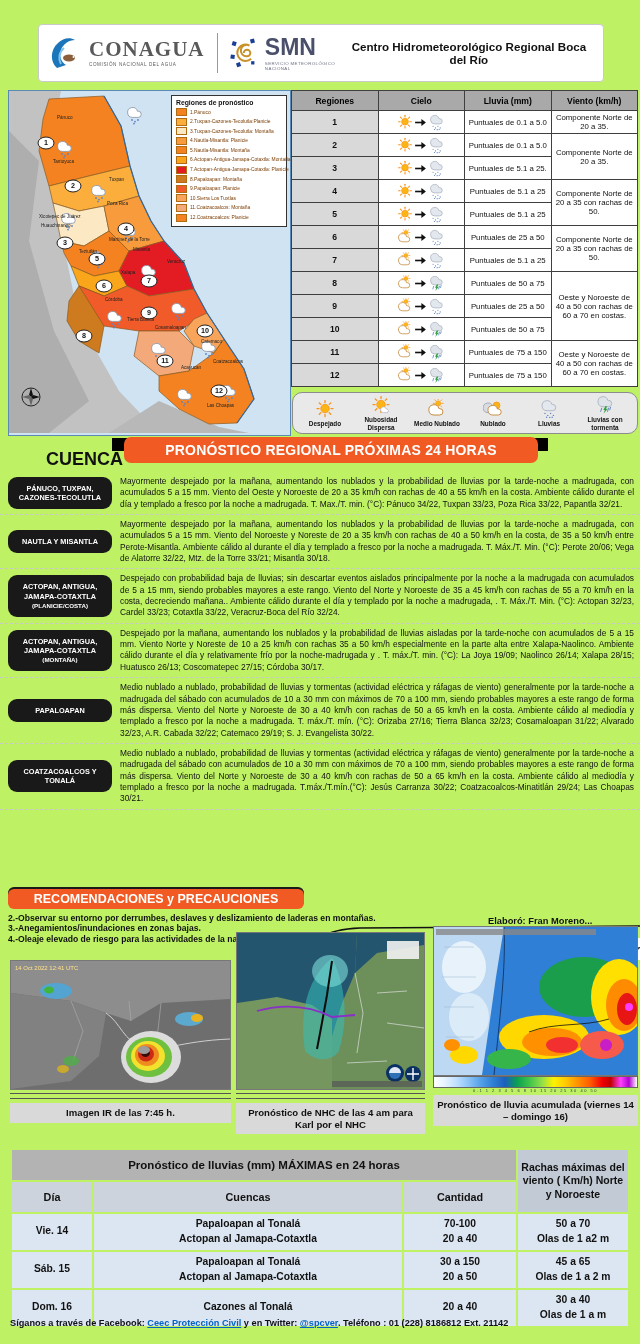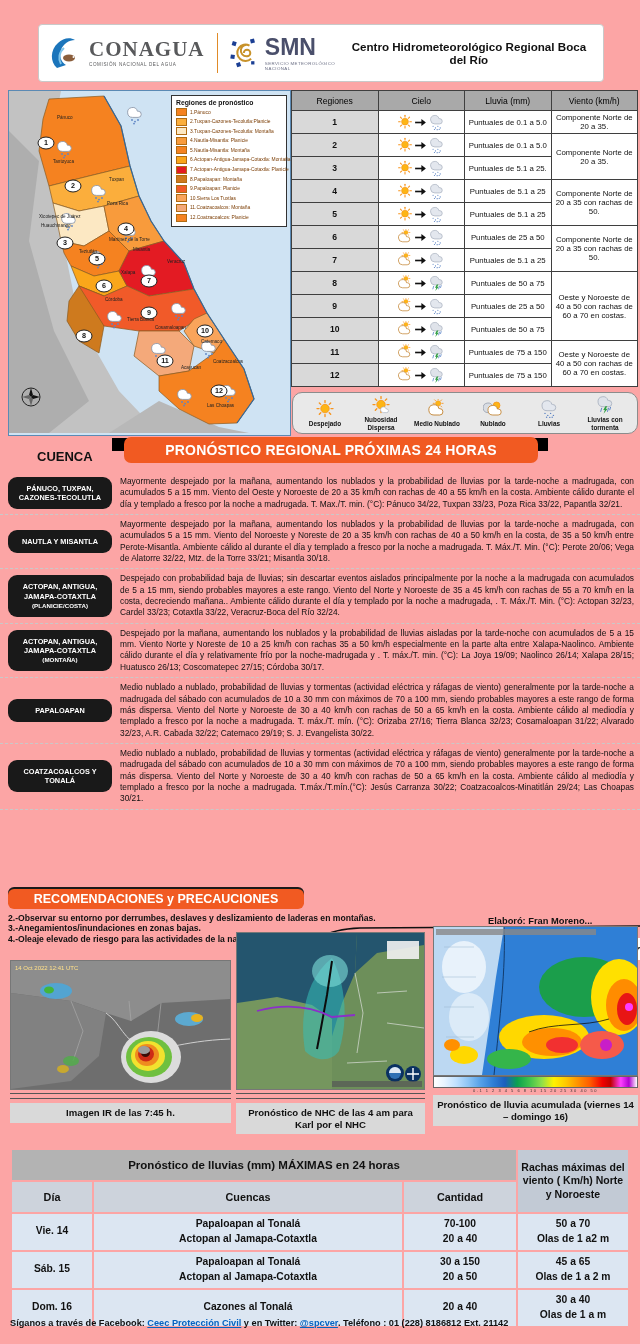--- a/index.html
+++ b/index.html
@@ -1,16 +1,16 @@
 <!DOCTYPE html>
 <html><head>
 <meta charset="utf-8">
 <style>
   html,body{margin:0;padding:0;background:#888;}
-  .page{position:relative;width:640px;height:1344px;background:#fca5a5;margin:0 auto;
+  .page{position:relative;width:640px;height:1344px;background:#bef264;margin:0 auto;
         font-family:"Liberation Sans",sans-serif;color:#111;overflow:hidden;}
   
   .hdr{position:absolute;left:38px;top:24px;width:566px;height:58px;border:1.5px solid #c9c9c9;
        border-radius:4px;display:flex;align-items:center;padding:0 10px;box-sizing:border-box;background:#fff;}
   .logo{display:flex;align-items:center;gap:6px;}
   .conagua-word{font-family:"Liberation Serif",serif;font-weight:bold;font-size:21px;color:#58595b;letter-spacing:1px;line-height:1;}
   .conagua-tag{font-size:4.6px;color:#58595b;letter-spacing:.6px;margin-top:2px;}
   .hdr-div{width:1px;height:40px;background:#e08b28;margin:0 12px;}
   .smn-word{font-weight:bold;font-size:23px;color:#4a4f6b;line-height:1;}
   .smn-tag{font-size:4.4px;color:#6b6f85;letter-spacing:.4px;margin-top:2px;}
@@ -20,38 +20,38 @@
   
   .top{position:absolute;left:0;top:88px;width:640px;height:352px;}
   .map-panel{position:absolute;left:8px;top:2px;width:281px;height:344px;border:1px solid #5b8ab4;background:#cfe3f3;}
   .map-legend{position:absolute;right:3px;top:4px;width:116px;background:#fff;border:1px solid #333;padding:3px 4px;box-sizing:border-box;}
   .map-legend .lt{font-weight:bold;font-size:6.8px;margin-bottom:2px;}
   .leg-row{display:flex;align-items:center;gap:3px;margin:1.6px 0;}
   .leg-sw{width:9px;height:6px;flex:0 0 9px;border:.5px solid #b06c14;}
   .leg-lb{font-size:4.9px;color:#7a3b00;white-space:nowrap;}
   
   .ftable{position:absolute;left:291px;top:2px;width:347px;border-collapse:collapse;table-layout:fixed;}
-  .ftable th{background:#a9a9a9;color:#000;font-size:8.6px;font-weight:normal;border:1.6px solid #3f3f3f;height:19px;padding:0;}
+  .ftable th{background:#a9a9a9;color:#000;font-size:8.6px;font-weight:bold;border:1.6px solid #3f3f3f;height:19px;padding:0;}
   .ftable td{border:1.6px solid #3f3f3f;font-size:7.8px;text-align:center;padding:0 2px;height:22px;background:#fff;}
   .ftable td.reg{background:#d9d9d9;font-weight:bold;font-size:8.6px;width:52px;}
   .ftable td.sky{width:62px;}
   .ftable td.rn{width:108px;}
   .ftable td.wd{width:113px;font-size:7.8px;}
   .skycell{display:flex;align-items:center;justify-content:center;gap:2px;}
   
   .skyleg{position:absolute;left:292px;top:304px;width:346px;height:42px;background:#e9e9e9;border:1.4px solid #8c8c8c;
           border-radius:10px;display:flex;align-items:center;justify-content:space-around;padding:0 4px;box-sizing:border-box;}
   .skyleg .it{display:flex;flex-direction:column;align-items:center;width:54px;}
   .skyleg .lb{font-size:6.4px;font-weight:bold;text-align:center;line-height:1.15;margin-top:1px;}
   
   .banner-row{position:absolute;left:0;top:437px;width:640px;height:30px;}
   .banner-black{position:absolute;left:112px;top:1px;width:436px;height:13px;background:#000;}
   .banner{position:absolute;left:124px;top:0;width:414px;height:26px;background:#f15a22;border-radius:7px;
           display:flex;align-items:center;justify-content:center;color:#fff;font-weight:bold;font-size:14px;letter-spacing:.2px;}
-  .cuenca{position:absolute;left:37px;top:449px;font-weight:bold;font-size:13px;}
+  .cuenca{position:absolute;left:46px;top:449px;font-weight:bold;font-size:18px;}
   
   .basins{position:absolute;left:0;top:472px;width:640px;}
   .basin{position:relative;display:flex;align-items:center;gap:8px;padding:4px 0 4px 8px;border-top:1px dashed #c9c9c9;}
   .basin:first-child{border-top:none;}
   .basin:last-child{border-bottom:1px dashed #c9c9c9;}
   .bpill{flex:0 0 104px;background:#191919;color:#fff;border-radius:9px;text-align:center;
          font-weight:bold;font-size:7.3px;line-height:1.25;padding:7px 3px;box-sizing:border-box;}
   .bpill .sub{font-size:6.2px;}
   .btext{flex:1;font-size:8.35px;line-height:1.36;text-align:justify;padding-right:6px;}
   

